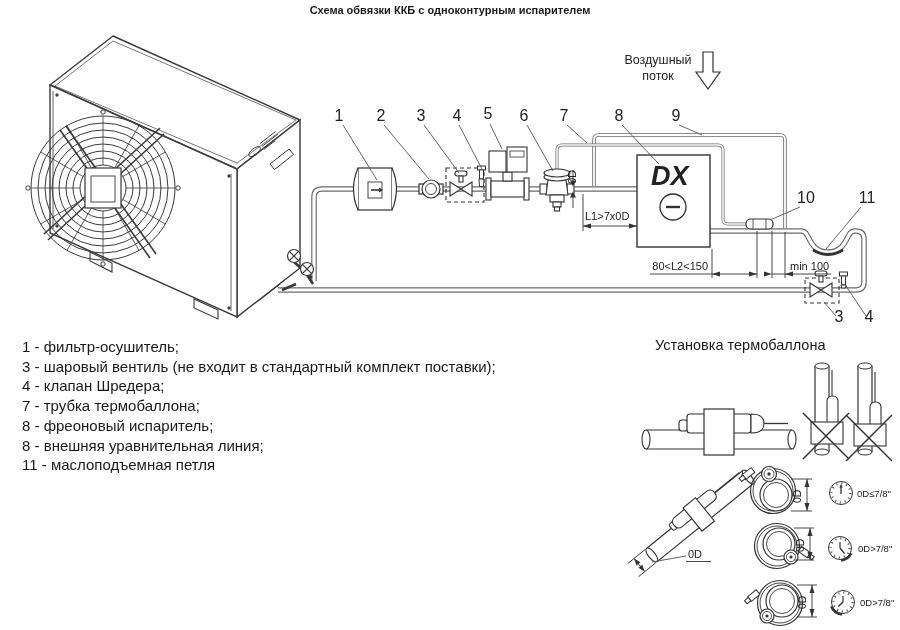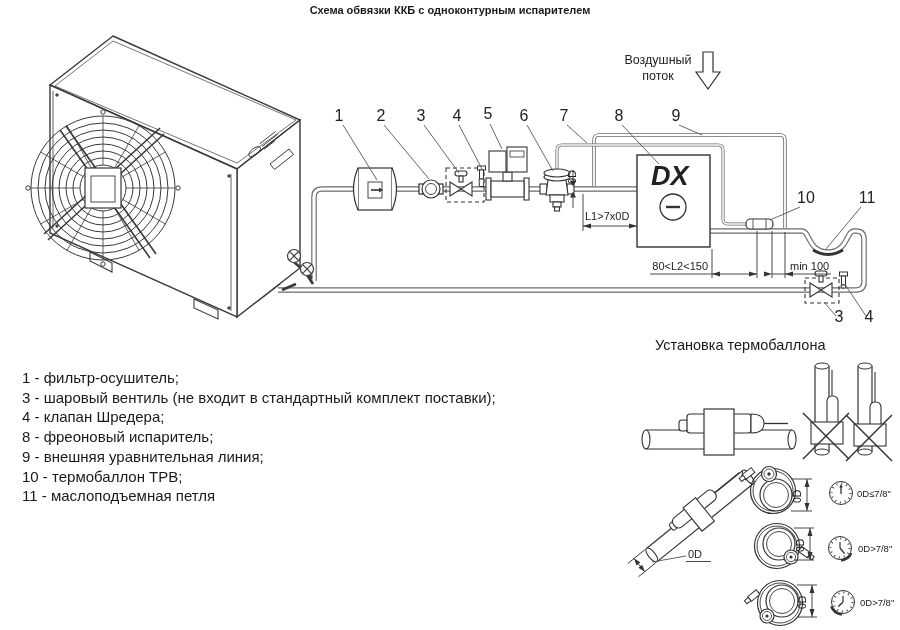--- a/index.html
+++ b/index.html
@@ -1,20 +1,20 @@
 <!DOCTYPE html>
 <html><head>
 <meta charset="utf-8">
 <style>
   html,body{margin:0;padding:0;}
   body{width:900px;height:630px;background:#fff;position:relative;overflow:hidden;
        font-family:"Liberation Sans", sans-serif;color:#1c1c1c;}
   .abs{position:absolute;}
   .title{left:0;right:0;top:4px;text-align:center;font-size:11px;font-weight:bold;color:#1a1a1a;}
-  .legend{left:22px;top:337px;font-size:15px;line-height:19.7px;color:#1a1a1a;white-space:nowrap;margin-top:31px;}
+  .legend{left:22px;top:337px;font-size:15px;line-height:19.7px;color:#1a1a1a;white-space:nowrap;}
   .section-heading{left:655px;top:337px;width:230px;text-align:left;font-size:14.5px;color:#1a1a1a;}
   svg{position:absolute;left:0;top:0;font-family:"Liberation Sans", sans-serif;}
   svg text{fill:#222;}
   .callout{font-size:16px;}
   .dim{font-size:11px;}
   .rule{font-size:9.5px;}
 </style>
 </head>
 <body>
 
@@ -410,19 +410,19 @@
     <line x1="843" y1="602" x2="838.4" y2="606.6" stroke-width="1.4"></line>
     <path d="M841.9,614.45 A12.5,12.5 0 0 1 831.25,606.3" stroke-width="2.4"></path>
   </g>
   <text class="rule" x="860" y="606">0D&gt;7/8"</text>
 </svg>
 
 <div class="abs legend">
   <div>1 - фильтр-осушитель;</div>
   <div>3 - шаровый вентиль (не входит в стандартный комплект поставки);</div>
   <div>4 - клапан Шредера;</div>
+  <div>7 - трубка термобаллона;</div>
   <div>8 - фреоновый испаритель;</div>
-  <div>9 - внешняя уравнительная линия;</div>
-  <div>10 - термобаллон ТРВ;</div>
+  <div>8 - внешняя уравнительная линия;</div>
   <div>11 - маслоподъемная петля</div>
 </div>
 
 <div class="abs section-heading">Установка термобаллона</div>
 
 </body></html>

